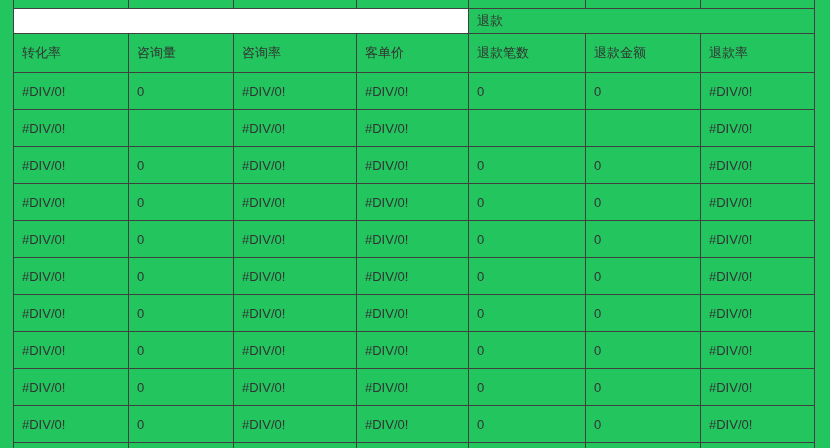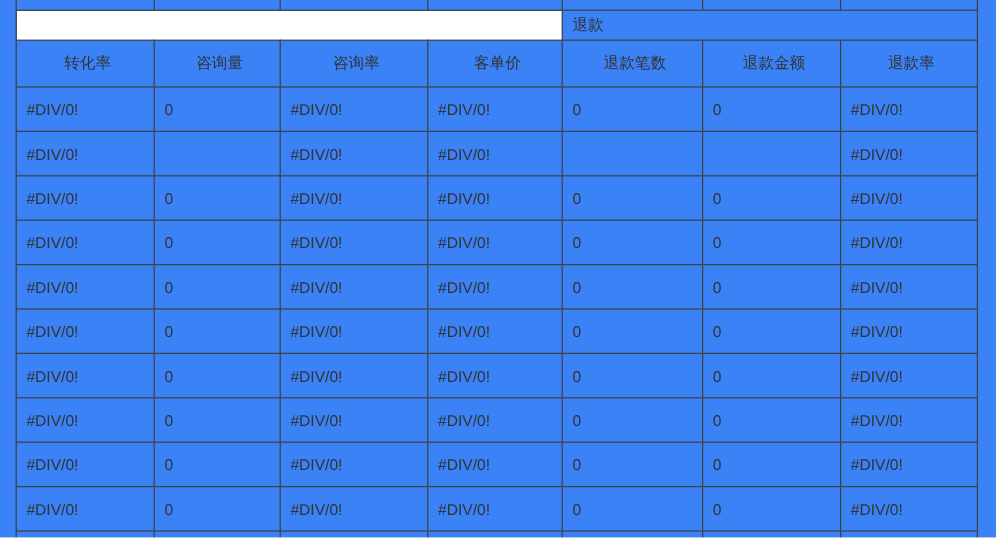--- a/index.html
+++ b/index.html
@@ -5,21 +5,21 @@
   html, body {
     margin: 0;
     padding: 0;
     background: #ffffff;
   }
   .viewport {
     position: relative;
     width: 830px;
     height: 448px;
     overflow: hidden;
-    background: #3b82f6;
+    background: #22c55e;
     font-family: "Liberation Sans", sans-serif;
     font-size: 13px;
     color: #333333;
   }
   table.report {
     position: absolute;
     left: 13px;
     top: -29px;               
     border-collapse: collapse;
     table-layout: fixed;
@@ -27,21 +27,21 @@
   table.report td {
     border: 1px solid #404040;
     padding: 0 4px 0 8px;
     vertical-align: middle;
     white-space: nowrap;
     overflow: hidden;
     font-weight: normal;
   }
   tr.sliver-row td  { height: 36px; }   
   tr.group-row td   { height: 24px; }
-  tr.header-row td  { height: 38px; text-align: center; }
+  tr.header-row td  { height: 38px; }
   tr.data-row td    { height: 36px; }
   td.no-border {
     border: none;
     background: #ffffff;
   }
 </style>
 </head>
 <body>
 
 <div class="viewport">

